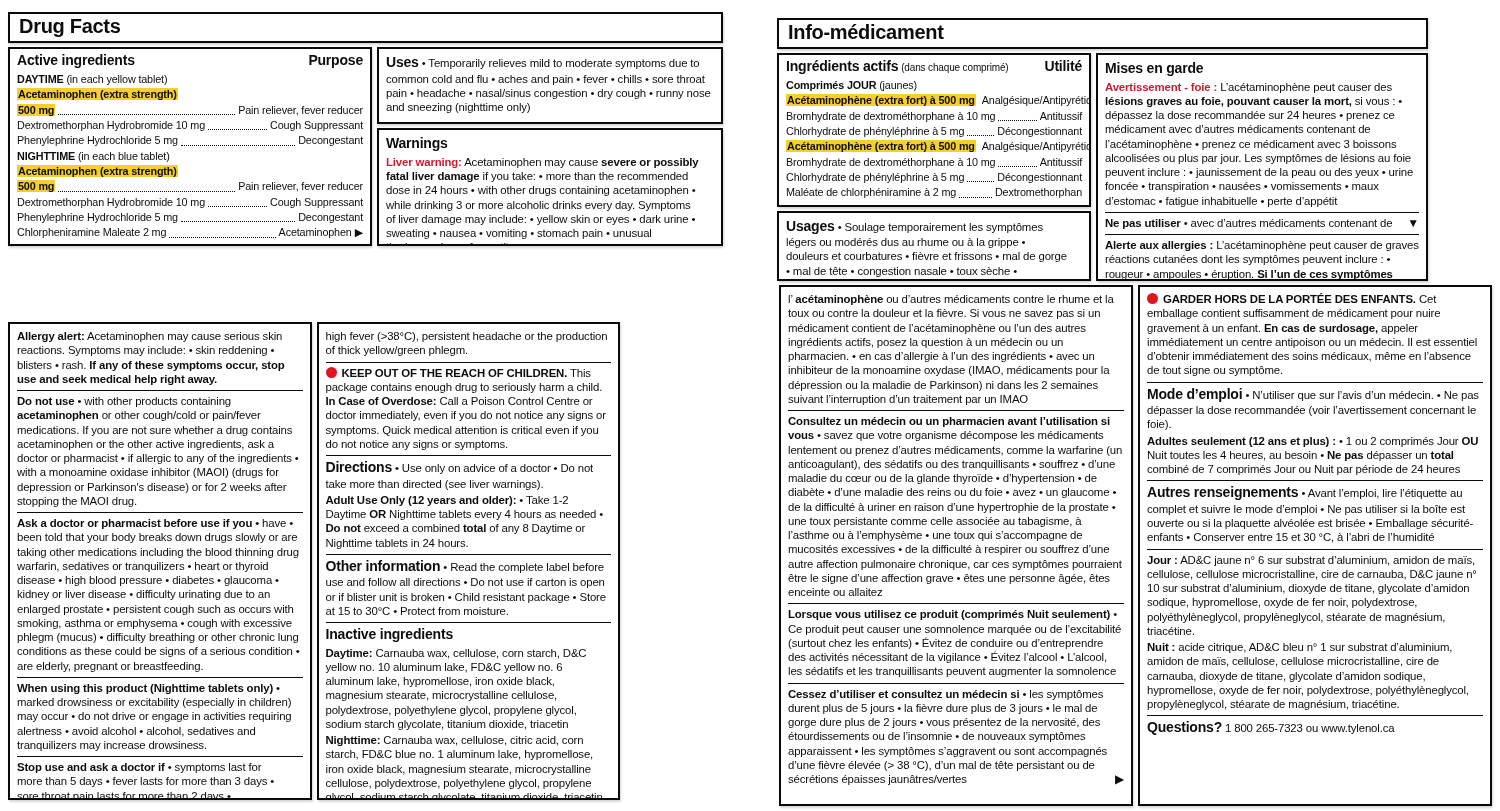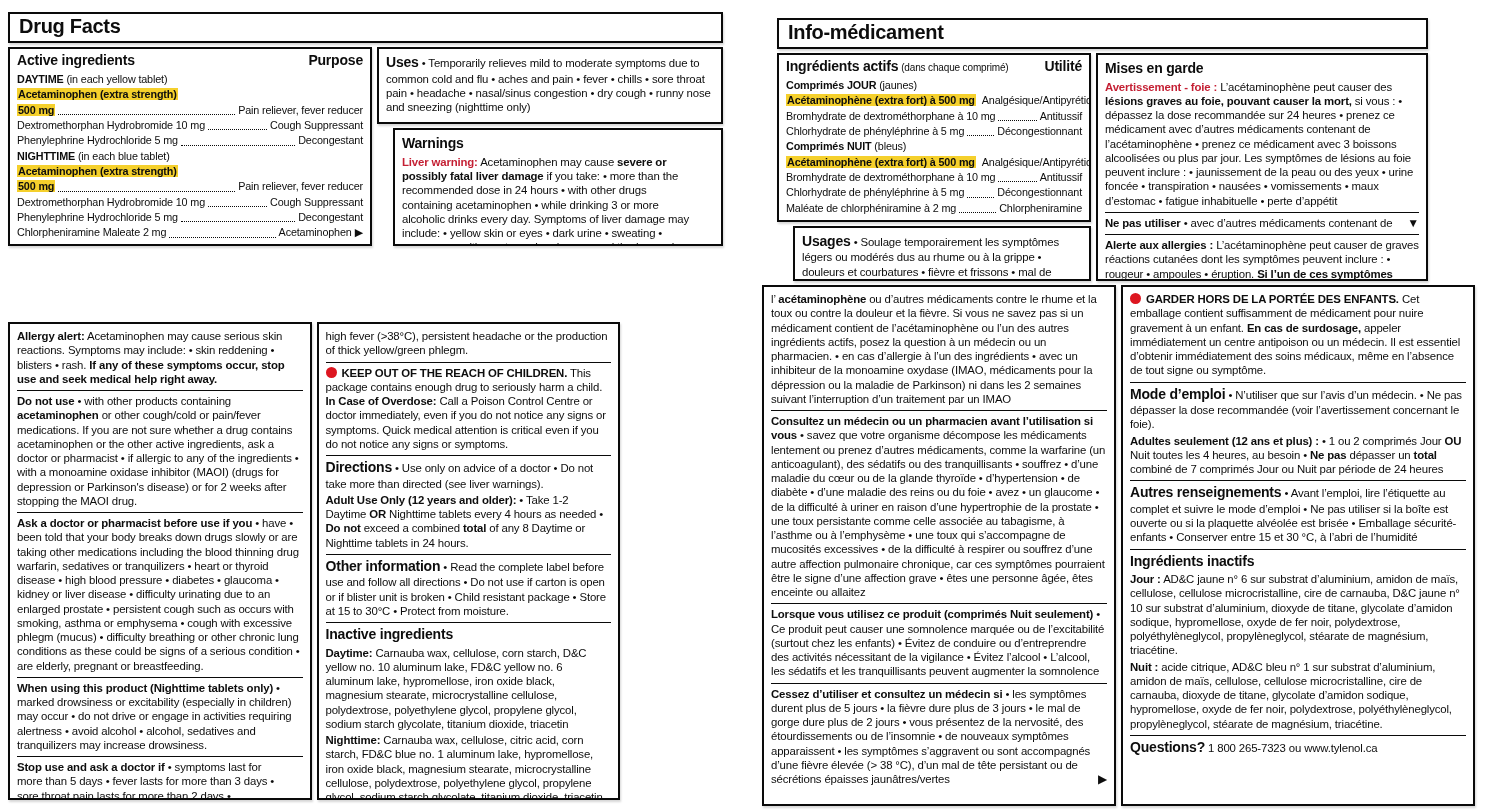--- a/index.html
+++ b/index.html
@@ -2,21 +2,21 @@
 <html><head>
 <meta charset="utf-8">
 <style>
   html,body{margin:0;padding:0;}
   body{width:1500px;height:811px;position:relative;background:#ffffff;
        font-family:"Liberation Sans",sans-serif;color:#0d0d0d;}
   .panel{position:absolute;display:flex;flex-direction:column;gap:4px;}
   .cols{display:flex;gap:5px;flex:1;min-height:0;}
   .cols>.box{flex:1;min-width:0;}
   .colstack{display:flex;flex-direction:column;gap:4px;flex:1;min-width:0;}
-  .colstack>.box:last-child{flex:1;margin-left:16px;}
+  .colstack>.box:last-child{flex:1;}
   .box{border:2.2px solid #0a0a0a;background:#fff;padding:2px 7px 4px;overflow:hidden;
        box-shadow:1px 2px 2px rgba(0,0,0,0.16);}
   .titlebox{border:2.6px solid #0a0a0a;padding:1px 9px 3px;font-weight:bold;font-size:20px;
        letter-spacing:-0.3px;box-shadow:1px 2px 2px rgba(0,0,0,0.16);background:#fff;}
   .sect{padding:3px 0 4px;}
   .sect+.sect{border-top:1.8px solid #0a0a0a;}
   .para{margin:0;font-size:11.4px;line-height:1.25;letter-spacing:-0.15px;}
   .para+.para{margin-top:2px;}
   .has-arrow{position:relative;padding-right:15px;}
   .seg-b{font-weight:bold;}
@@ -29,21 +29,21 @@
   .rl{white-space:nowrap;}
   .rr{white-space:nowrap;}
   .lead{flex:1 1 8px;border-bottom:1.7px dotted #0a0a0a;margin:0 3px 3px;}
   .dot{display:inline-block;width:11px;height:11px;border-radius:50%;background:#dd1620;
        margin-right:5px;vertical-align:-1px;}
   .arrow{position:absolute;right:0;bottom:1px;font-size:12px;line-height:1;}
   .arrow-inline{font-size:11px;margin-left:3px;}
   #tl{left:8px;top:12px;width:715px;height:234px;}
   #tr{left:777px;top:18px;width:651px;height:263px;justify-content:center;}
   #bl{left:8px;top:322px;width:612px;height:478px;}
-  #br{left:762px;top:285px;width:713px;height:521px;}
+  #br{left:779px;top:285px;width:713px;height:521px;}
 </style>
 </head>
 <body>
 
 <div class="panel" id="tl">
   <div class="titlebox">
     <span>Drug Facts</span>
   </div>
   <div class="cols">
     <div class="box">
@@ -139,41 +139,38 @@
             <span class="rl"><span>Bromhydrate de dextrométhorphane à 10 mg</span> </span>
             <span class="lead"></span>
             <span class="rr"><span>Antitussif</span> </span>
           </div>
           <div class="row">
             <span class="rl"><span>Chlorhydrate de phényléphrine à 5 mg</span> </span>
             <span class="lead"></span>
             <span class="rr"><span>Décongestionnant</span> </span>
           </div>
           <div class="row">
-            <span class="rl"><span class="seg-b">Comprimés NUIT</span> <span> (bleus)</span> </span>
-          </div>
-          <div class="row">
             <span class="rl"><span class="seg-hb">Acétaminophène (extra fort) à 500 mg</span> </span>
             <span class="lead"></span>
             <span class="rr"><span>Analgésique/Antipyrétique</span> </span>
           </div>
           <div class="row">
             <span class="rl"><span>Bromhydrate de dextrométhorphane à 10 mg</span> </span>
             <span class="lead"></span>
             <span class="rr"><span>Antitussif</span> </span>
           </div>
           <div class="row">
             <span class="rl"><span>Chlorhydrate de phényléphrine à 5 mg</span> </span>
             <span class="lead"></span>
             <span class="rr"><span>Décongestionnant</span> </span>
           </div>
           <div class="row">
             <span class="rl"><span>Maléate de chlorphéniramine à 2 mg</span> </span>
             <span class="lead"></span>
-            <span class="rr"><span>Chlorpheniramine</span> </span>
+            <span class="rr"><span>Dextromethorphan</span> </span>
           </div>
         </div>
       <div class="box">
           <div class="sect">
             <p class="para has-arrow"><span class="seg-h1">Usages</span> <span> • Soulage temporairement les symptômes légers ou modérés dus au rhume ou à la grippe • douleurs et courbatures • fièvre et frissons • mal de gorge • mal de tête • congestion nasale • toux sèche • écoulement nasal et éternuements (comprimés Nuit seulement)</span> </p>
           </div>
         </div>
     </div>
     <div class="box">
         <div class="sect">
@@ -256,21 +253,20 @@
           <p class="para"><span class="dot"></span><span class="seg-b">GARDER HORS DE LA PORTÉE DES ENFANTS.</span> <span> Cet emballage contient suffisamment de médicament pour nuire gravement à un enfant. </span> <span class="seg-b">En cas de surdosage,</span> <span> appeler immédiatement un centre antipoison ou un médecin. Il est essentiel d’obtenir immédiatement des soins médicaux, même en l’absence de tout signe ou symptôme.</span> </p>
         </div>
         <div class="sect">
           <p class="para"><span class="seg-h1">Mode d’emploi</span> <span> • N’utiliser que sur l’avis d’un médecin. • Ne pas dépasser la dose recommandée (voir l’avertissement concernant le foie).</span> </p>
           <p class="para"><span class="seg-b">Adultes seulement (12 ans et plus) :</span> <span> • 1 ou 2 comprimés Jour </span> <span class="seg-b">OU</span> <span> Nuit toutes les 4 heures, au besoin • </span> <span class="seg-b">Ne pas</span> <span> dépasser un </span> <span class="seg-b">total</span> <span> combiné de 7 comprimés Jour ou Nuit par période de 24 heures</span> </p>
         </div>
         <div class="sect">
           <p class="para"><span class="seg-h1">Autres renseignements</span> <span> • Avant l’emploi, lire l’étiquette au complet et suivre le mode d’emploi • Ne pas utiliser si la boîte est ouverte ou si la plaquette alvéolée est brisée • Emballage sécurité-enfants • Conserver entre 15 et 30 °C, à l’abri de l’humidité</span> </p>
         </div>
         <div class="sect">
-          <p class="para"><span class="seg-h1">Ingrédients inactifs</span> </p>
           <p class="para"><span class="seg-b">Jour :</span> <span> AD&amp;C jaune n° 6 sur substrat d’aluminium, amidon de maïs, cellulose, cellulose microcristalline, cire de carnauba, D&amp;C jaune n° 10 sur substrat d’aluminium, dioxyde de titane, glycolate d’amidon sodique, hypromellose, oxyde de fer noir, polydextrose, polyéthylèneglycol, propylèneglycol, stéarate de magnésium, triacétine.</span> </p>
           <p class="para"><span class="seg-b">Nuit :</span> <span> acide citrique, AD&amp;C bleu n° 1 sur substrat d’aluminium, amidon de maïs, cellulose, cellulose microcristalline, cire de carnauba, dioxyde de titane, glycolate d’amidon sodique, hypromellose, oxyde de fer noir, polydextrose, polyéthylèneglycol, propylèneglycol, stéarate de magnésium, triacétine.</span> </p>
         </div>
         <div class="sect">
           <p class="para"><span class="seg-h1">Questions?</span> <span> 1 800 265-7323 ou www.tylenol.ca</span> </p>
         </div>
       </div>
   </div>
 </div>
 

